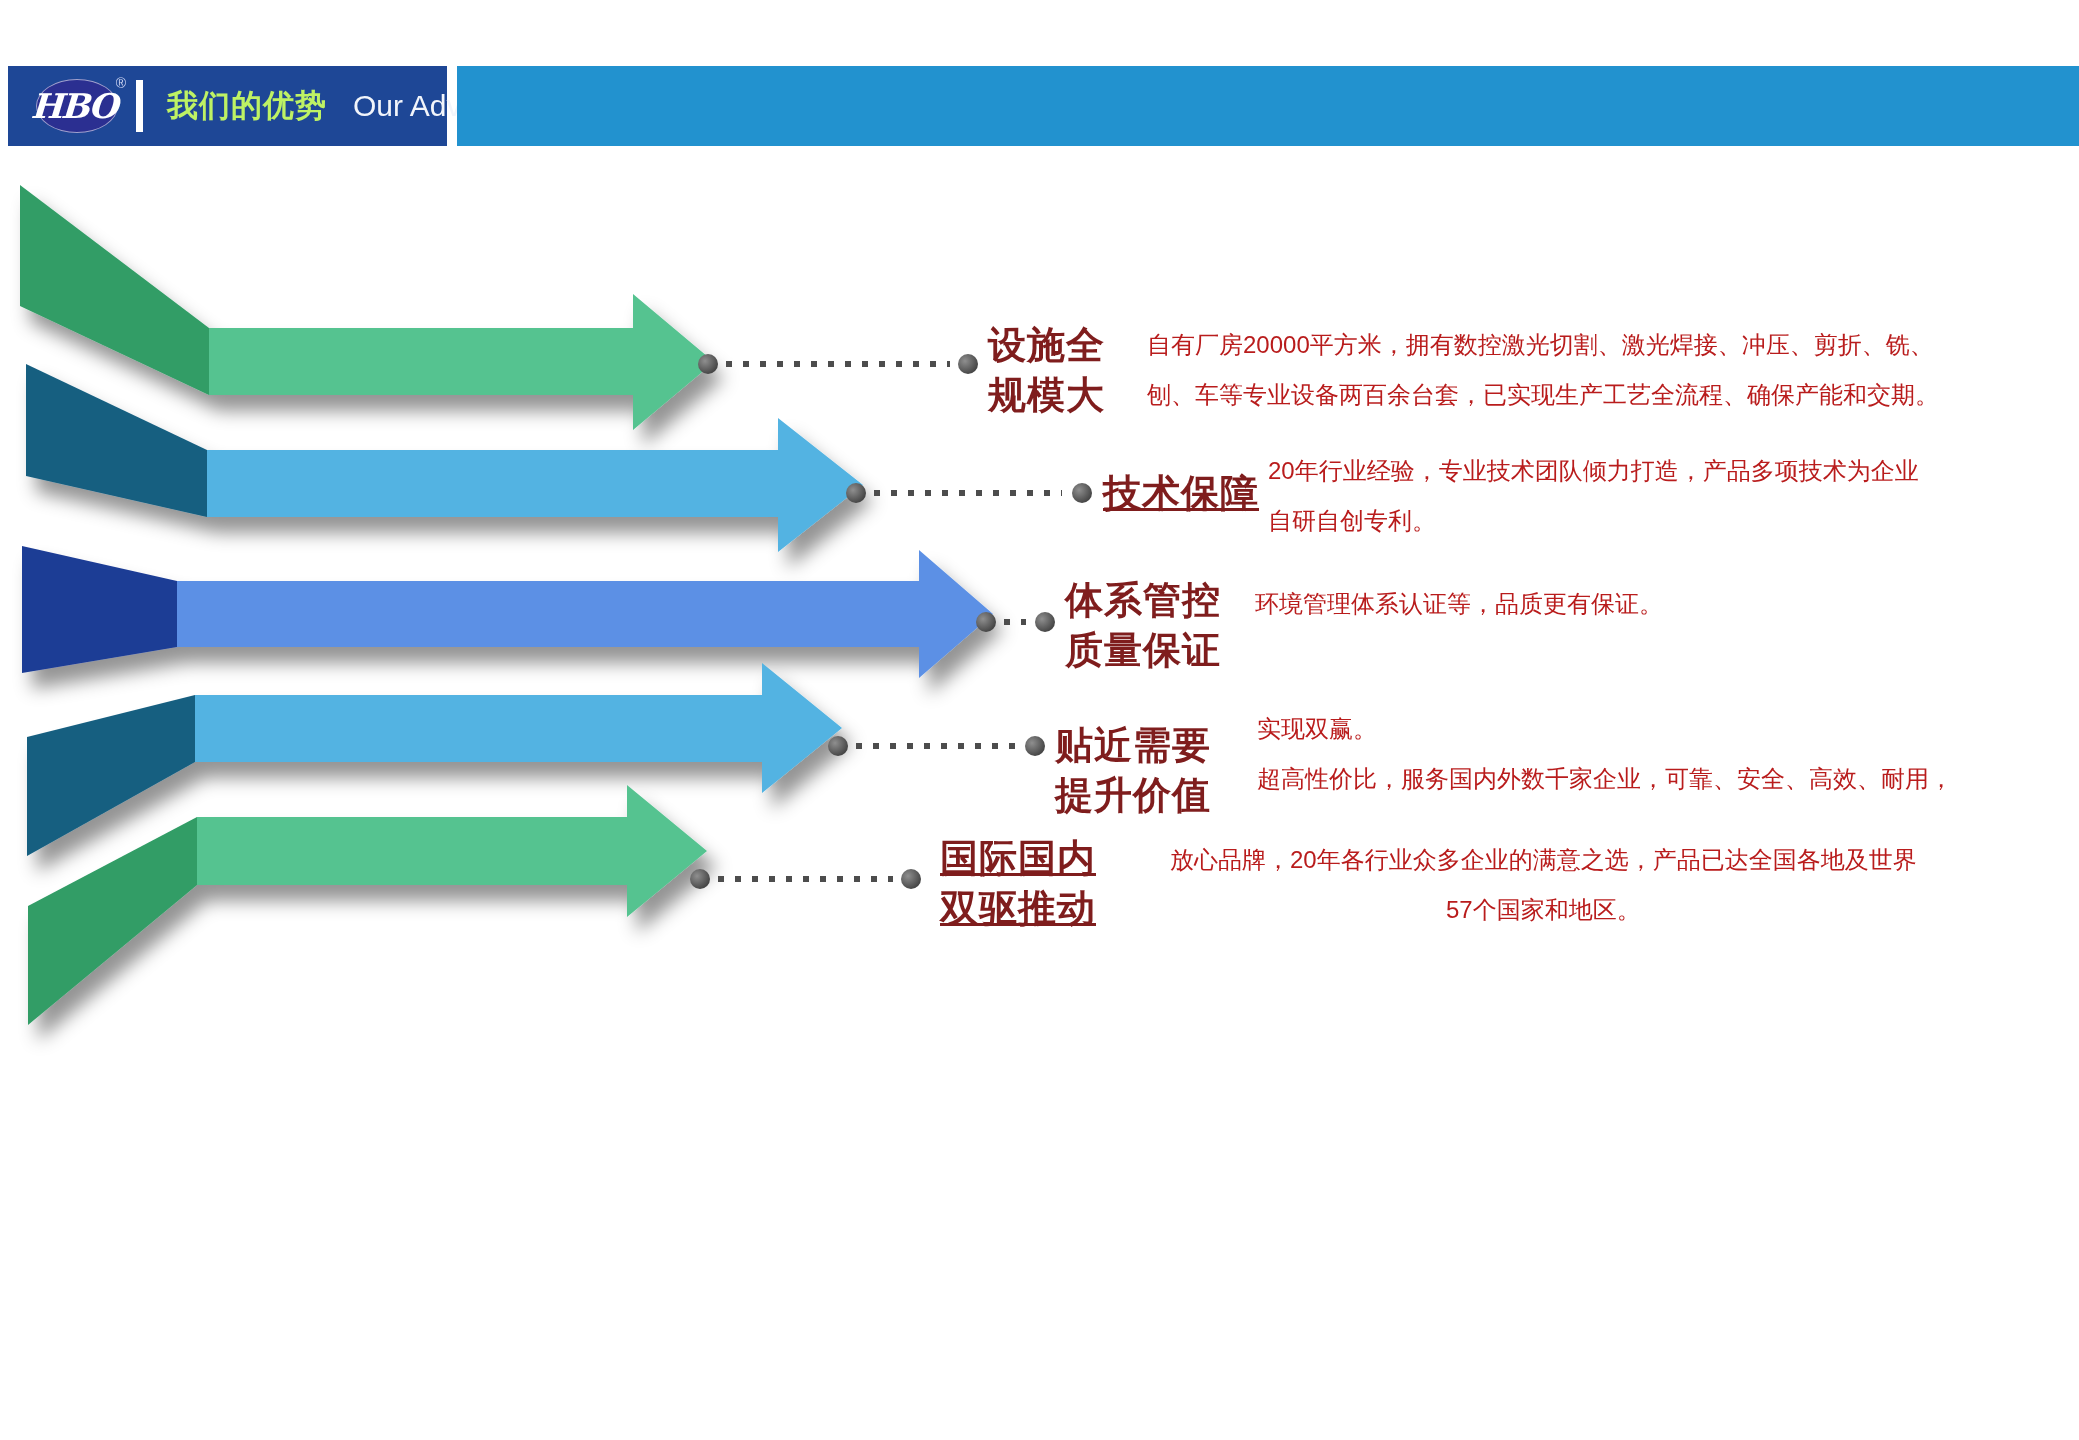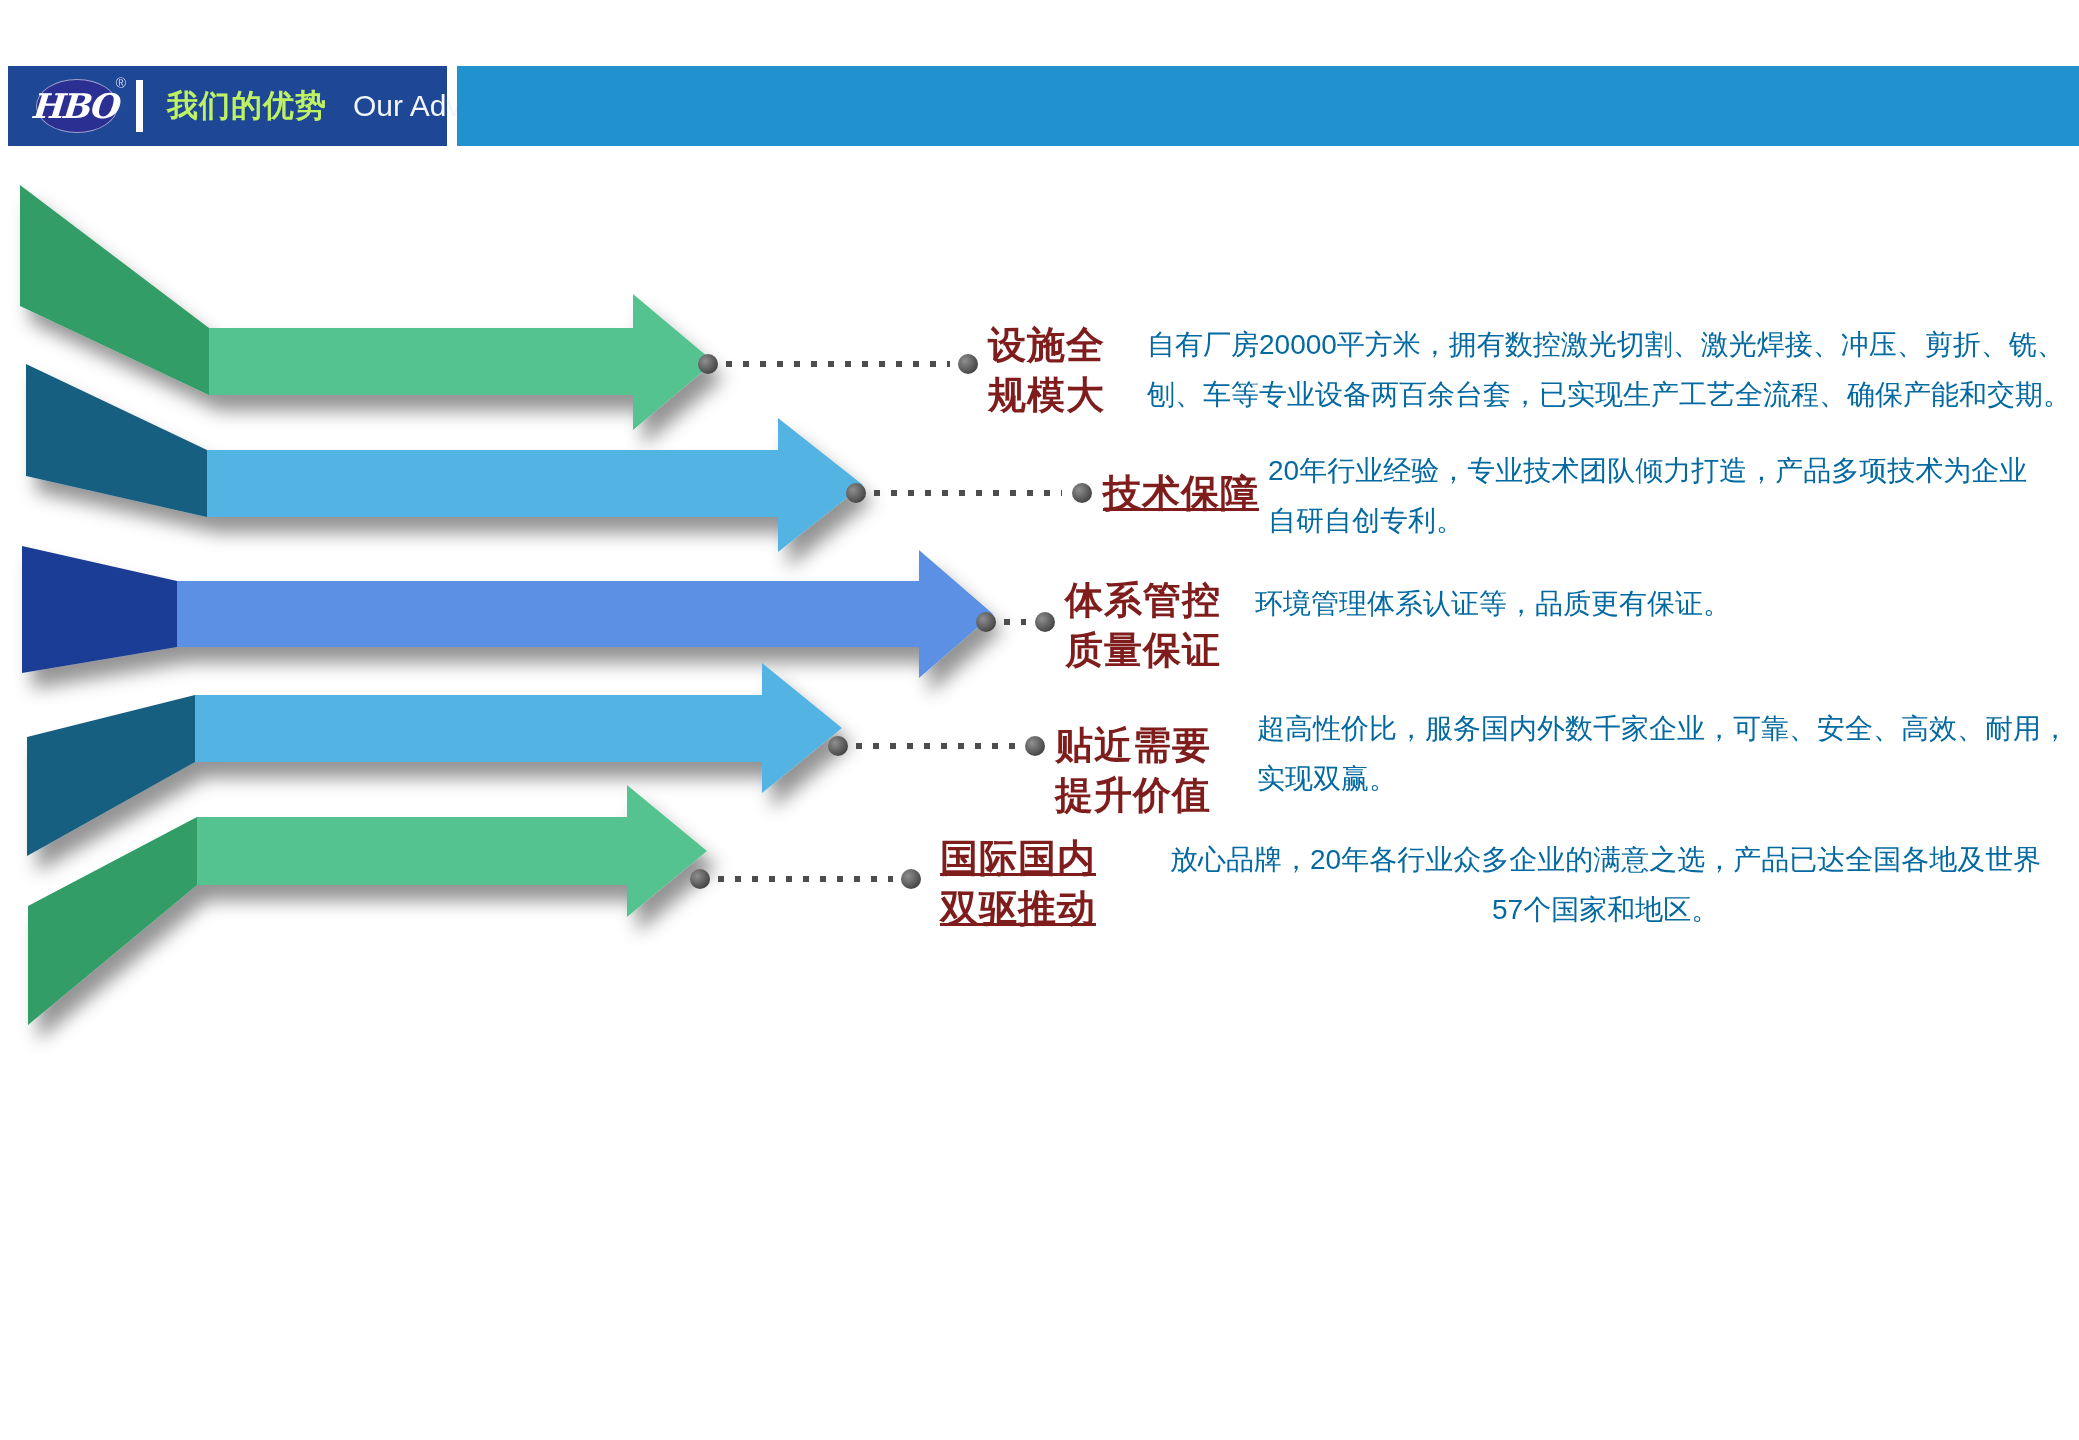--- a/index.html
+++ b/index.html
@@ -19,21 +19,21 @@
   .reg{position:absolute;top:-4px;right:-8px;font-size:14px;color:#ccd4f2;}
   .hdr-divider{width:7px;height:52px;background:#ffffff;margin-left:18px;margin-right:24px;flex:0 0 auto;}
   .title-cn{font-size:31px;font-weight:bold;color:#bef264;letter-spacing:1px;white-space:nowrap;}
   .title-en{font-size:30px;color:#f2f5fb;margin-left:26px;white-space:nowrap;}
 
   
   svg.diagram{position:absolute;left:0;top:0;}
 
   .item-label{position:absolute;font-weight:bold;color:#7f1d1d;font-size:38px;
     line-height:50px;white-space:nowrap;letter-spacing:1px;}
-  .item-desc{position:absolute;color:#0369a1;font-size:28px;line-height:50px;white-space:nowrap;}
+  .item-desc{position:absolute;color:#b91c1c;font-size:24px;line-height:50px;white-space:nowrap;}
 </style>
 </head>
 <body>
 
 <div class="stage">
 
   <div class="bar-left" style="background:#1E4796;">
     <div class="logo" style="background:#2B2F91;">
       <span class="logo-text">HBO</span>
       <span class="reg">®</span>
@@ -130,22 +130,22 @@
   </div>
   <div class="item-desc" style="left:1255px;top:579px;">
     <div>环境管理体系认证等，品质更有保证。</div>
   </div>
 
   <div class="item-label" style="left:1055px;top:720px;">
     <div>贴近需要</div>
     <div>提升价值</div>
   </div>
   <div class="item-desc" style="left:1257px;top:704px;">
+    <div>实现双赢。</div>
     <div>超高性价比，服务国内外数千家企业，可靠、安全、高效、耐用，</div>
-    <div>实现双赢。</div>
   </div>
 
   <div class="item-label" style="left:940px;top:833px;text-decoration:underline;">
     <div>国际国内</div>
     <div>双驱推动</div>
   </div>
   <div class="item-desc" style="left:1170px;top:835px;text-align:center;">
     <div>放心品牌，20年各行业众多企业的满意之选，产品已达全国各地及世界</div>
     <div>57个国家和地区。</div>
   </div>

